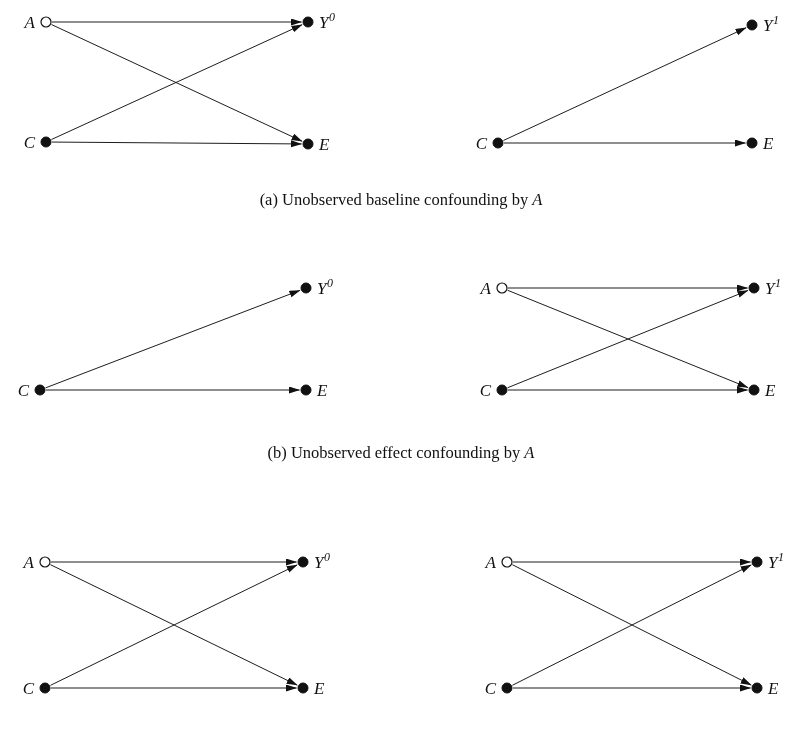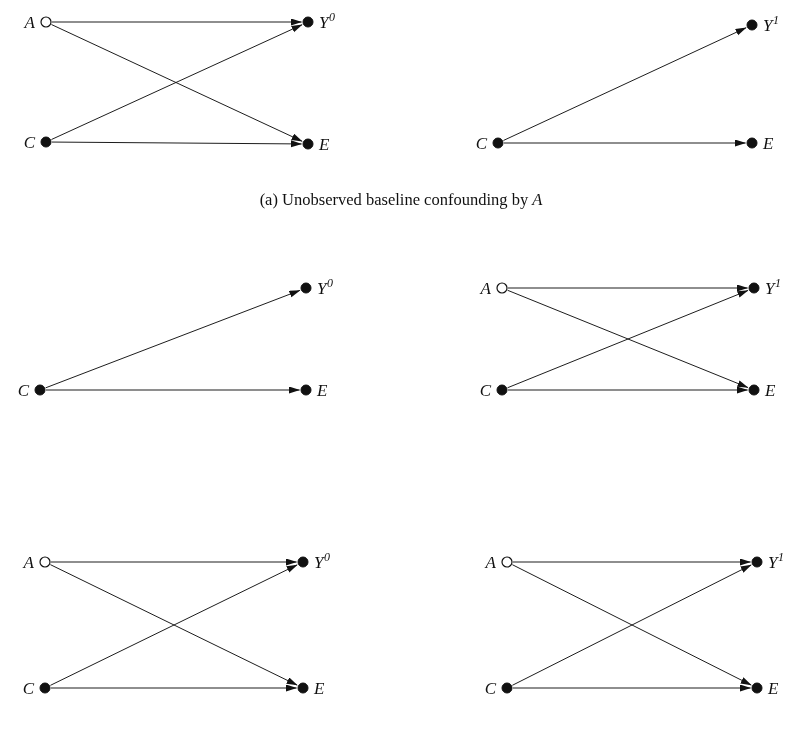--- a/index.html
+++ b/index.html
@@ -121,14 +121,15 @@
         <text x="768" y="567.5" text-anchor="start" class="node-label">Y<tspan class="sup" dy="-7" dx="0.5">1</tspan></text>
         <circle cx="507" cy="688" r="5" class="node-solid"></circle>
         <text x="496" y="693.5" text-anchor="end" class="node-label">C</text>
         <circle cx="757" cy="688" r="5" class="node-solid"></circle>
         <text x="768" y="693.5" text-anchor="start" class="node-label">E</text>
       </g>
     </svg>
 
   <div class="caption" id="caption-a"><span>(a) Unobserved baseline confounding by </span><span class="math-var">A</span></div>
 
+  <div class="caption" id="caption-b"><span>(b) Unobserved effect confounding by </span><span class="math-var">A</span></div>
 
 </div>
 
 </body></html>

